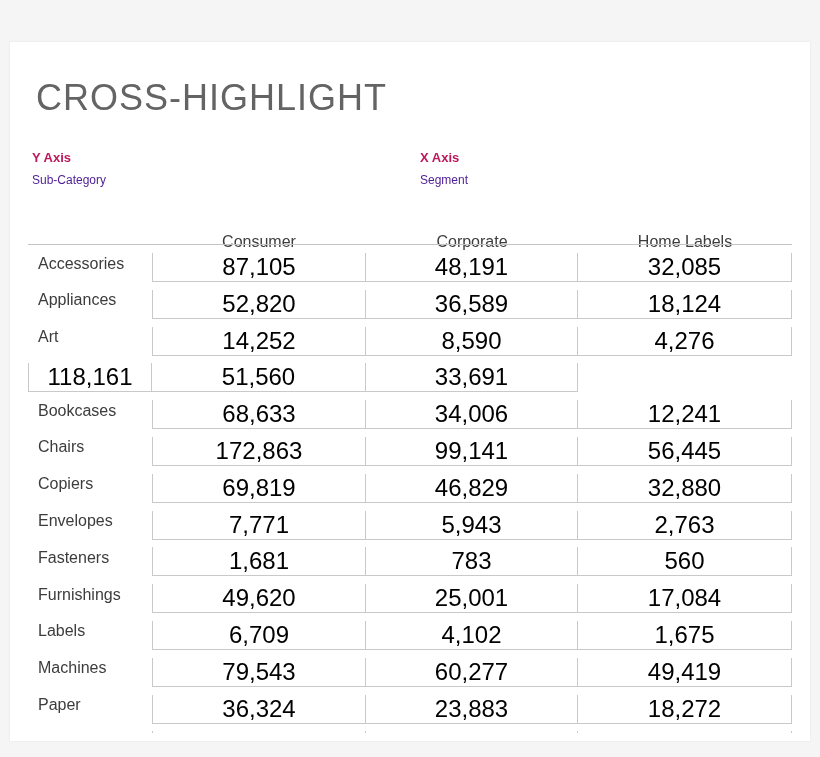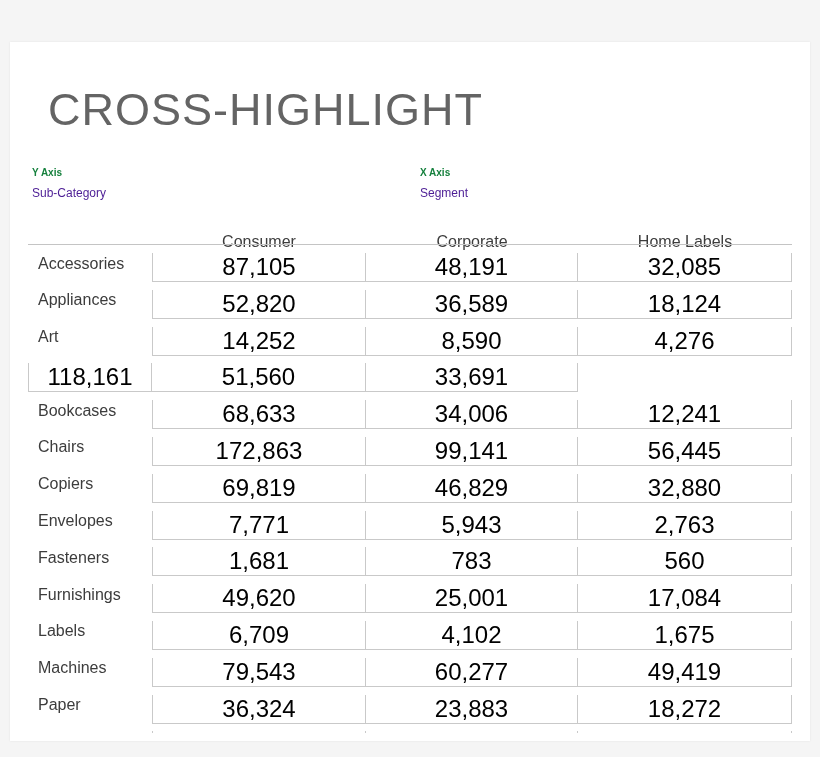--- a/index.html
+++ b/index.html
@@ -14,40 +14,39 @@
     position:absolute;
     left:10px;top:42px;
     width:800px;height:699px;
     background:#ffffff;
     box-shadow:0 0 2px rgba(0,0,0,0.08);
     overflow:hidden;
   }
   .viz-title{
     position:absolute;
     left:26px;top:30px;
-    font-size:45px;
+    font-size:36px;
     line-height:52px;
     font-weight:300;
     letter-spacing:1px;
     color:#646464;
-    margin:12px;
+    margin:0;
     white-space:nowrap;
   }
   .axis-block{
     position:absolute;
     top:108px;
   }
   .axis-block.y{left:22px;}
   .axis-block.x{left:410px;}
   .axis-label{
-    font-size:10px;
+    font-size:13px;
     font-weight:bold;
-    color:#15803d;
+    color:#be185d;
     margin-bottom:8px;
-    margin-top:17px;
   }
   .axis-field{
     font-size:12px;
     color:#4c1d95;
   }
   .hdr-row{
     position:absolute;
     left:18px;top:186px;
     width:764px;height:28px;
     display:grid;

